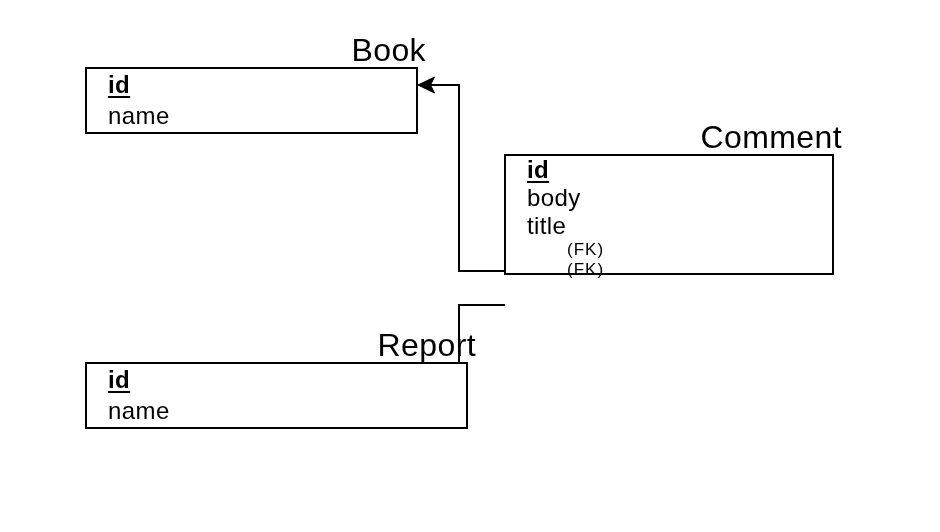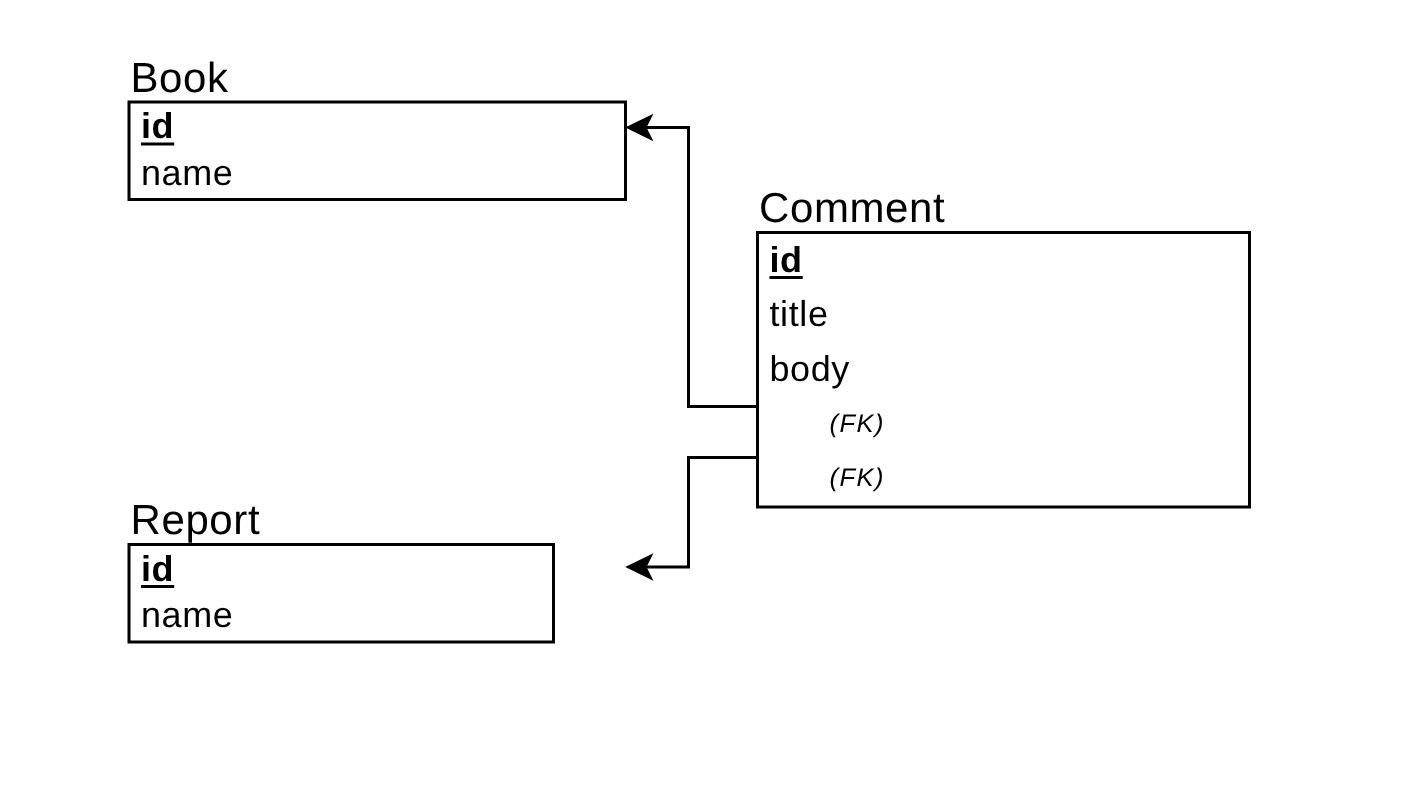--- a/index.html
+++ b/index.html
@@ -27,52 +27,51 @@
   .entity {
     position: absolute;
     box-sizing: border-box;
     border: 2px solid #000000;
     background: #ffffff;
     display: flex;
     flex-direction: column;
   }
   .entity-title {
     position: absolute;
-    left: 0;
+    left: 10px;
     width: 100%;
     bottom: calc(100% + 3px);
-    text-align: left;
-    font-size: 28px;
+    text-align: right;
+    font-size: 32px;
     letter-spacing: 0.4px;
     line-height: 1;
     white-space: nowrap;
   }
   .entity-row {
     flex: 1;
     display: flex;
     align-items: center;
-    padding-left: 7px;
+    padding-left: 21px;
     font-size: 24px;
     letter-spacing: 0.4px;
     white-space: nowrap;
   }
   .pk {
     font-weight: 700;
     text-decoration: underline;
     text-underline-offset: 3px;
   }
   .fk-label {
     font-size: 17px;
     letter-spacing: 1px;
     margin-left: 40px;
-    font-style: italic;
   }
   #entity-book   { left: 85px;  top: 67px;  width: 333px; height: 67px; }
-  #entity-report { left: 85px;  top: 362px; width: 285px; height: 67px; }
-  #entity-comment{ left: 504px; top: 154px; width: 330px; height: 185px; }
+  #entity-report { left: 85px;  top: 362px; width: 383px; height: 67px; }
+  #entity-comment{ left: 504px; top: 154px; width: 330px; height: 121px; }
 </style>
 </head>
 <body>
 
 <div class="canvas">
 
   <svg class="connectors" viewBox="0 0 940 532" xmlns="http://www.w3.org/2000/svg">
 
     <path d="M 505 271 L 459 271 L 459 85 L 429 85" fill="none" stroke="#000000" stroke-width="2"></path>
     <path d="M 418 85 L 434.5 77 L 430.5 85 L 434.5 93 Z" fill="#000000" stroke="#000000" stroke-width="1"></path>
@@ -90,24 +89,24 @@
       <span>name</span>
     </div>
   </div>
 
   <div class="entity" id="entity-comment">
     <div class="entity-title">Comment</div>
     <div class="entity-row">
       <span class="pk">id</span>
     </div>
     <div class="entity-row">
-      <span>title</span>
+      <span>body</span>
     </div>
     <div class="entity-row">
-      <span>body</span>
+      <span>title</span>
     </div>
     <div class="entity-row">
       <span class="fk-label">(FK)</span>
     </div>
     <div class="entity-row">
       <span class="fk-label">(FK)</span>
     </div>
   </div>
 
   <div class="entity" id="entity-report">

